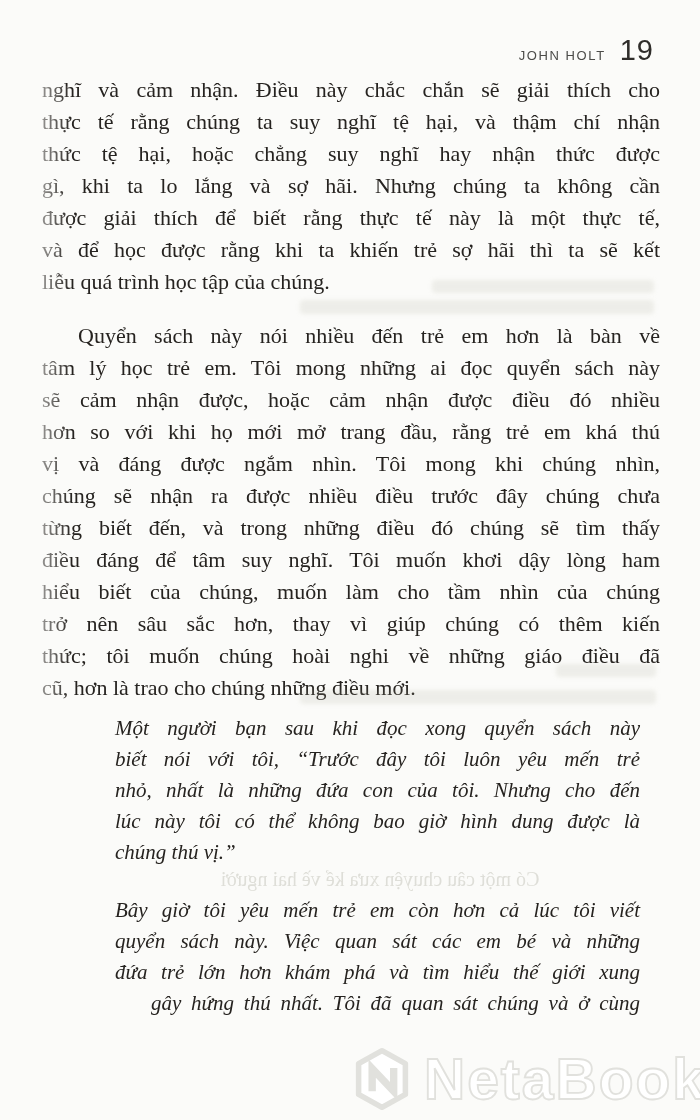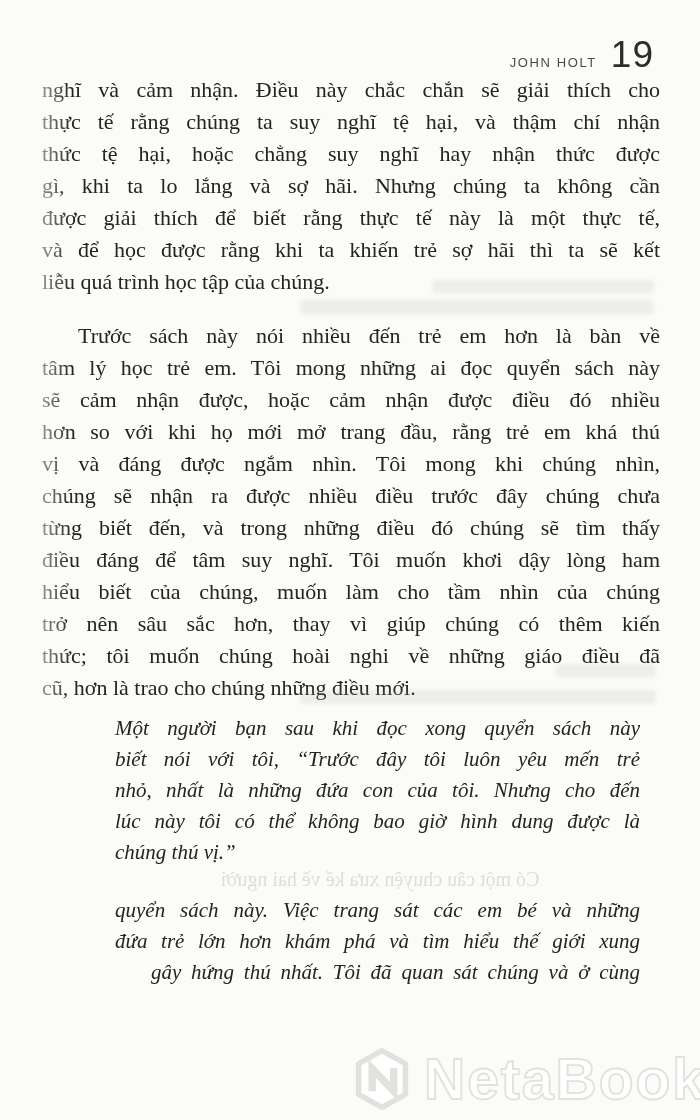--- a/index.html
+++ b/index.html
@@ -15,21 +15,21 @@
   .header{
     position:absolute;top:34px;right:46px;
     display:flex;align-items:baseline;gap:14px;
     font-family:"Liberation Sans","DejaVu Sans",sans-serif;
     text-align:right;
   }
   .running-head{
     font-size:13px;letter-spacing:1.6px;color:#4b4b48;font-weight:500;
   }
   .page-number{
-    font-size:37px;font-weight:300;color:#2f2d2a;letter-spacing:1px;
+    font-size:29px;font-weight:300;color:#2f2d2a;letter-spacing:1px;
   }
   
   .text-column{
     position:absolute;left:42px;right:40px;top:74px;
   }
   .para{margin:0;}
   .para .line{
     text-align:justify;
     text-align-last:justify;
   }
@@ -106,42 +106,43 @@
       <div class="para body">
         <div class="line">nghĩ và cảm nhận. Điều này chắc chắn sẽ giải thích cho</div>
         <div class="line">thực tế rằng chúng ta suy nghĩ tệ hại, và thậm chí nhận</div>
         <div class="line">thức tệ hại, hoặc chẳng suy nghĩ hay nhận thức được</div>
         <div class="line">gì, khi ta lo lắng và sợ hãi. Nhưng chúng ta không cần</div>
         <div class="line">được giải thích để biết rằng thực tế này là một thực tế,</div>
         <div class="line">và để học được rằng khi ta khiến trẻ sợ hãi thì ta sẽ kết</div>
         <div class="line">liễu quá trình học tập của chúng.</div>
       </div>
       <div class="para body">
-        <div class="line indent">Trước sách này nói nhiều đến trẻ em hơn là bàn về</div>
+        <div class="line indent">Quyển sách này nói nhiều đến trẻ em hơn là bàn về</div>
         <div class="line">tâm lý học trẻ em. Tôi mong những ai đọc quyển sách này</div>
         <div class="line">sẽ cảm nhận được, hoặc cảm nhận được điều đó nhiều</div>
         <div class="line">hơn so với khi họ mới mở trang đầu, rằng trẻ em khá thú</div>
         <div class="line">vị và đáng được ngắm nhìn. Tôi mong khi chúng nhìn,</div>
         <div class="line">chúng sẽ nhận ra được nhiều điều trước đây chúng chưa</div>
         <div class="line">từng biết đến, và trong những điều đó chúng sẽ tìm thấy</div>
         <div class="line">điều đáng để tâm suy nghĩ. Tôi muốn khơi dậy lòng ham</div>
         <div class="line">hiểu biết của chúng, muốn làm cho tầm nhìn của chúng</div>
         <div class="line">trở nên sâu sắc hơn, thay vì giúp chúng có thêm kiến</div>
         <div class="line">thức; tôi muốn chúng hoài nghi về những giáo điều đã</div>
         <div class="line">cũ, hơn là trao cho chúng những điều mới.</div>
       </div>
       <div class="para quote">
         <div class="line">Một người bạn sau khi đọc xong quyển sách này</div>
         <div class="line">biết nói với tôi, “Trước đây tôi luôn yêu mến trẻ</div>
         <div class="line">nhỏ, nhất là những đứa con của tôi. Nhưng cho đến</div>
         <div class="line">lúc này tôi có thể không bao giờ hình dung được là</div>
         <div class="line">chúng thú vị.”</div>
       </div>
       <div class="para quote jlast">
-        <div class="line">quyển sách này. Việc trang sát các em bé và những</div>
+        <div class="line">Bây giờ tôi yêu mến trẻ em còn hơn cả lúc tôi viết</div>
+        <div class="line">quyển sách này. Việc quan sát các em bé và những</div>
         <div class="line">đứa trẻ lớn hơn khám phá và tìm hiểu thế giới xung</div>
         <div class="line">gây hứng thú nhất. Tôi đã quan sát chúng và ở cùng</div>
       </div>
     </div>
 
   <div class="fade-left"></div>
   <div class="smudge s1"></div>
   <div class="smudge s2"></div>
   <div class="smudge s3"></div>
   <div class="smudge s4"></div>

